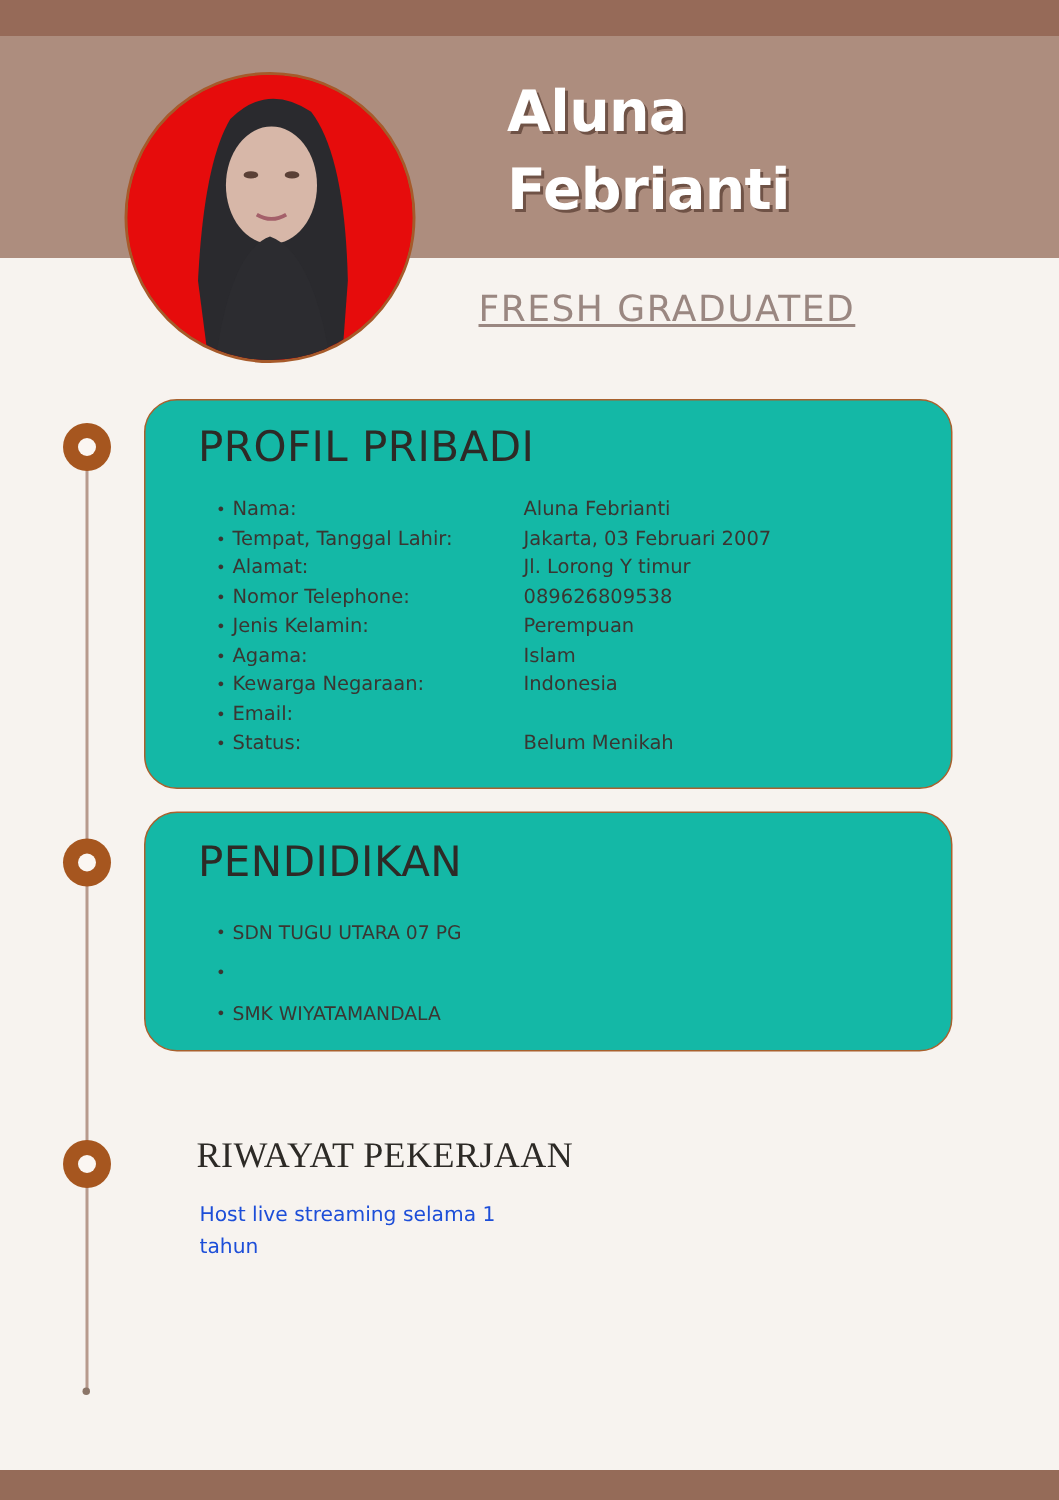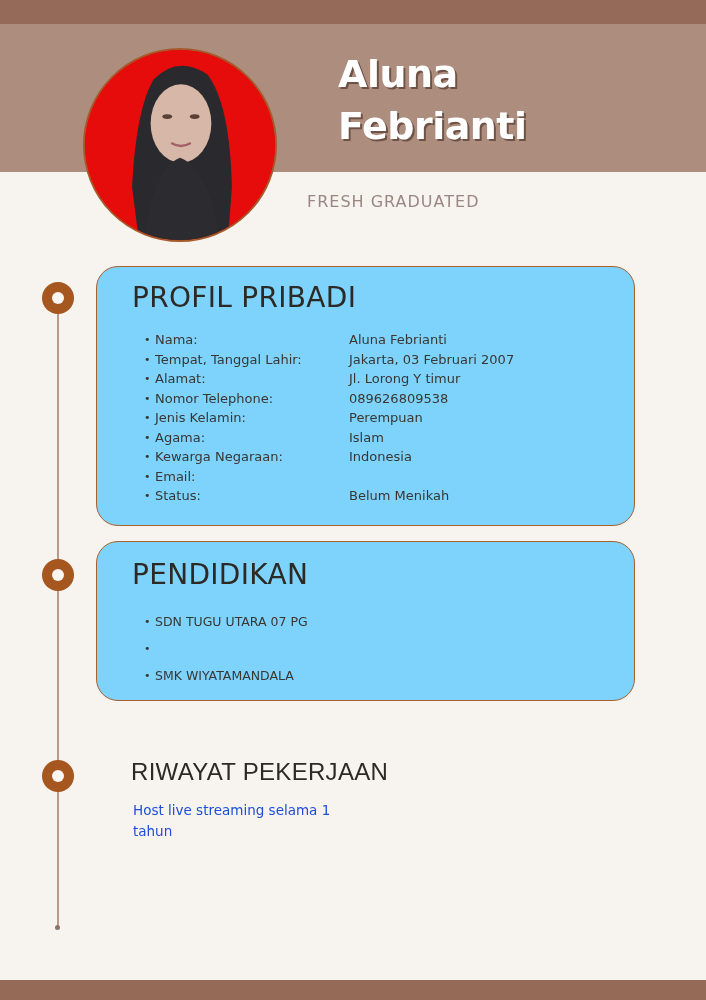--- a/index.html
+++ b/index.html
@@ -23,23 +23,23 @@
 
   .name {
     position: absolute; left: 307px; top: 48px;
     font-family: "DejaVu Sans", sans-serif; font-weight: bold;
     font-size: 38px; line-height: 52px; color: #ffffff;
     text-shadow: 2px 2px 0 #6f5246;
     letter-spacing: -0.5px;
   }
   .name span { display: block; margin-left: 31px; }
   .subtitle {
-    position: absolute; left: 307px; top: 192px;
-    font-family: "DejaVu Sans", sans-serif; font-size: 16px;
-    letter-spacing: 1px; color: #9a8781;
+    position: absolute; left: 319px; top: 192px;
+    font-family: "DejaVu Sans", sans-serif; font-size: 24px;
+    letter-spacing: 1px; color: #9a8781; text-decoration: underline;
   }
 
   .timeline-line {
     position: absolute; left: 57px; top: 298px; width: 2px; height: 630px;
     background: #b79a8d;
   }
   .timeline-end {
     position: absolute; left: 55px; top: 925px; width: 5px; height: 5px;
     border-radius: 50%; background: #8b7568;
   }
@@ -47,21 +47,21 @@
     position: absolute; width: 32px; height: 32px; border-radius: 50%;
     background: #a6561f; left: 42px;
   }
   .dot::after {
     content: ""; position: absolute; left: 10px; top: 10px; width: 12px; height: 12px;
     border-radius: 50%; background: #fbf6f2;
   }
 
   .card {
     position: absolute; left: 96px; width: 539px;
-    background: #7dd3fc; border: 1.5px solid #a8612e; border-radius: 22px;
+    background: #14b8a6; border: 1.5px solid #a8612e; border-radius: 22px;
   }
   .card-title {
     position: absolute; left: 35px;
     font-family: "DejaVu Sans", sans-serif; font-size: 28px; font-weight: normal;
     color: #2d2a26; letter-spacing: 0.3px;
   }
   .profile-list {
     position: absolute; left: 47px; top: 63px; list-style: none;
     font-family: "DejaVu Sans", sans-serif; font-size: 13px; color: #3a3632;
   }
@@ -70,21 +70,21 @@
   .profile-list .label { width: 194px; }
   .edu-list {
     position: absolute; left: 47px; top: 66px; list-style: none;
     font-family: "DejaVu Sans", sans-serif; font-size: 12.5px; color: #3a3632;
   }
   .edu-list li { display: flex; height: 27px; line-height: 27px; }
   .edu-list .bullet { width: 11px; font-size: 11px; }
 
   .work-title {
     position: absolute; left: 131px; top: 758px;
-    font-family: Liberation Sans, sans-serif; font-size: 24px; color: #2d2a26; letter-spacing: 0.3px;
+    font-family: Liberation Serif, serif; font-size: 24px; color: #2d2a26; letter-spacing: 0.3px;
   }
   .work-desc {
     position: absolute; left: 133px; top: 800px; width: 240px;
     font-family: "DejaVu Sans", sans-serif; font-size: 13.5px; line-height: 21px; color: #1d4ed8;
   }
 </style>
 </head>
 <body>
 
 <div class="top-band"></div>

